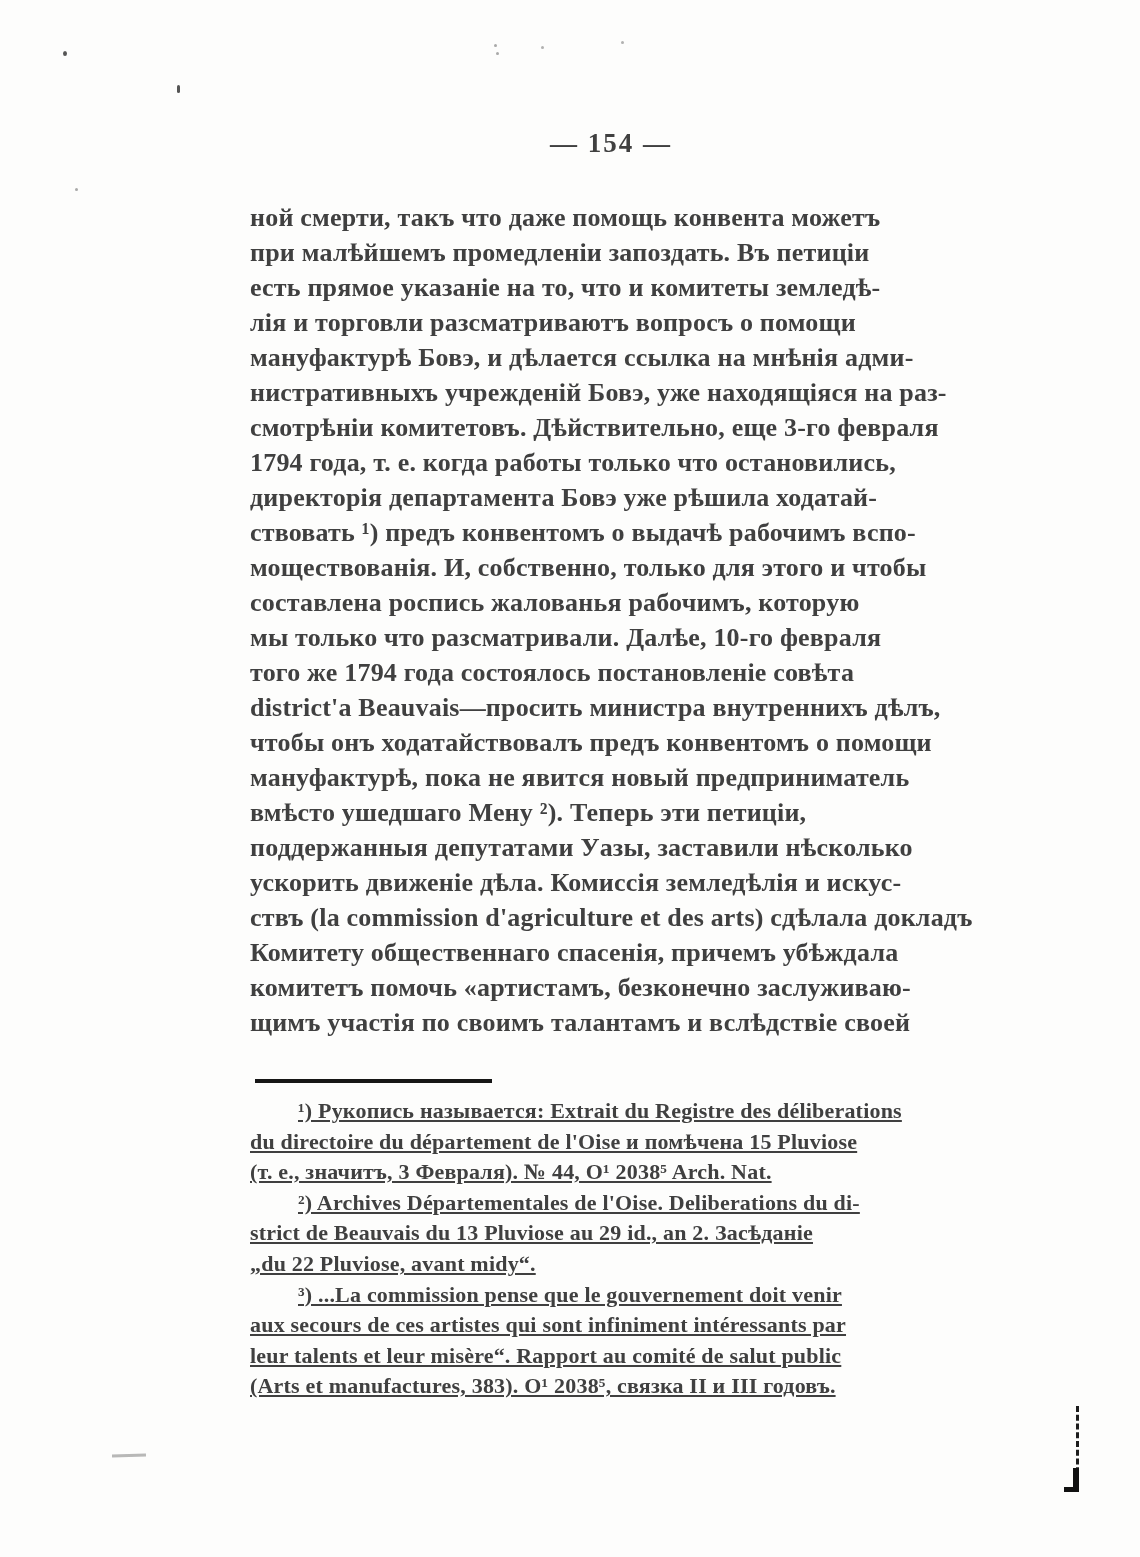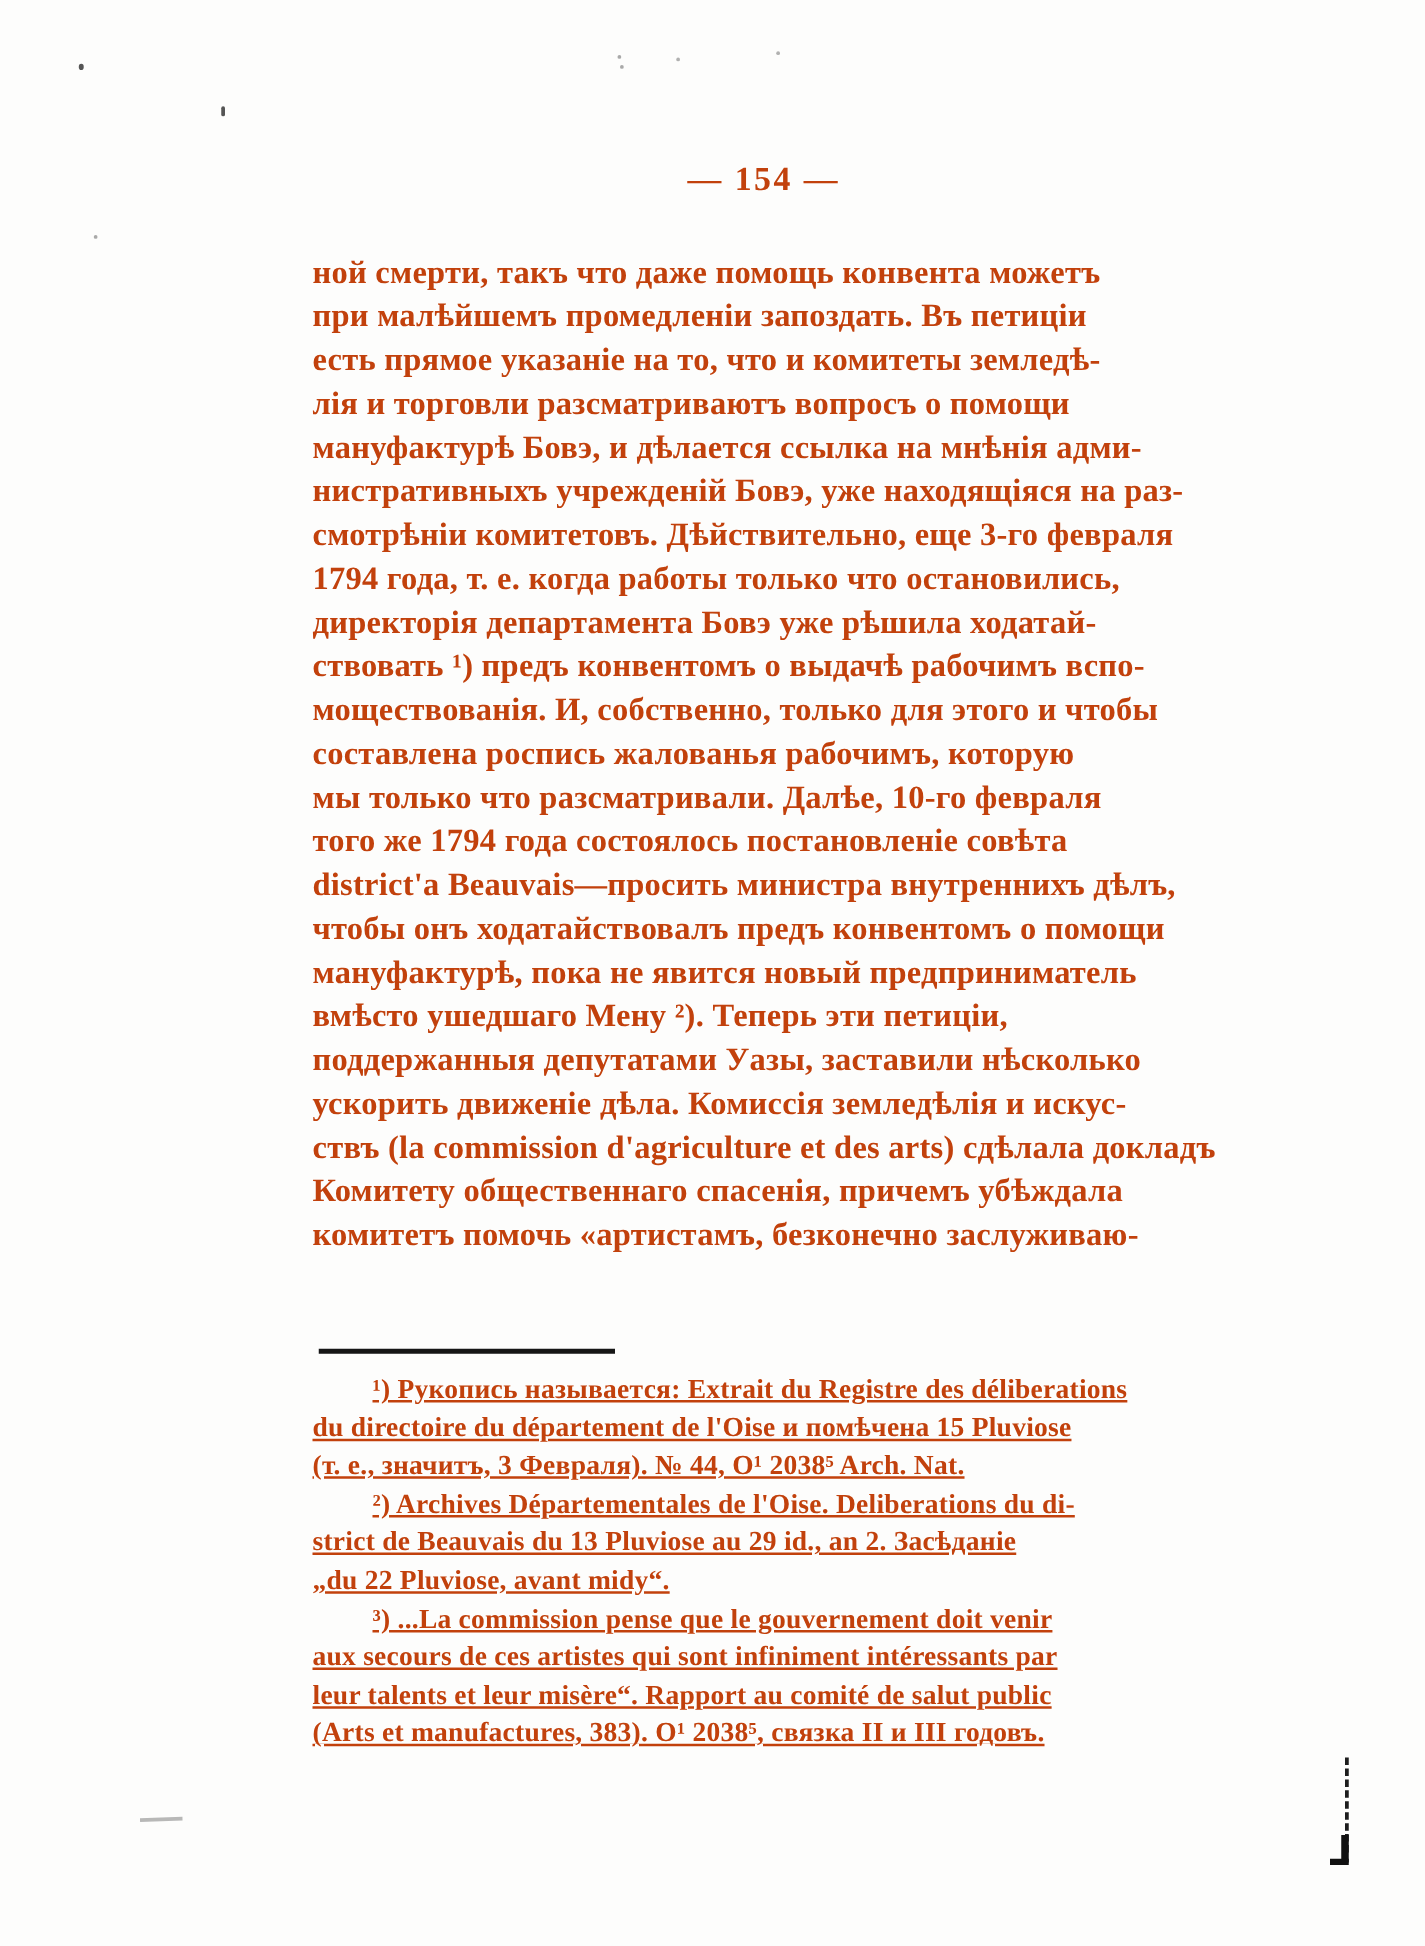--- a/index.html
+++ b/index.html
@@ -2,21 +2,21 @@
 <html><head>
 <meta charset="utf-8">
 <style>
   html, body { margin: 0; padding: 0; background: #ffffff; }
   .page {
     position: relative;
     width: 1140px;
     height: 1557px;
     background: #fdfdfc;
     overflow: hidden;
-    color: #c2410c;
+    color: #404040;
     font-family: "Liberation Serif", "DejaVu Serif", serif;
     font-weight: bold;
   }
   .page-number {
     position: absolute;
     left: 250px;
     width: 722px;
     top: 128px;
     text-align: center;
     font-size: 27px;
@@ -111,20 +111,21 @@
     <div class="line">того же 1794 года состоялось постановленіе совѣта</div>
     <div class="line">district'а Beauvais—просить министра внутреннихъ дѣлъ,</div>
     <div class="line">чтобы онъ ходатайствовалъ предъ конвентомъ о помощи</div>
     <div class="line">мануфактурѣ, пока не явится новый предприниматель</div>
     <div class="line">вмѣсто ушедшаго Мену ²). Теперь эти петиціи,</div>
     <div class="line">поддержанныя депутатами Уазы, заставили нѣсколько</div>
     <div class="line">ускорить движеніе дѣла. Комиссія земледѣлія и искус-</div>
     <div class="line">ствъ (la commission d'agriculture et des arts) сдѣлала докладъ</div>
     <div class="line">Комитету общественнаго спасенія, причемъ убѣждала</div>
     <div class="line">комитетъ помочь «артистамъ, безконечно заслуживаю-</div>
+    <div class="line">щимъ участія по своимъ талантамъ и вслѣдствіе своей</div>
   </div>
 
   <div class="fn-rule"></div>
 
   <div class="footnotes">
     <div>
       <div class="fn-line indent">¹) Рукопись называется: Extrait du Registre des déliberations</div>
       <div class="fn-line">du directoire du département de l'Oise и помѣчена 15 Pluviose</div>
       <div class="fn-line lastline">(т. е., значитъ, 3 Февраля). № 44, O¹ 2038⁵ Arch. Nat.</div>
     </div>

